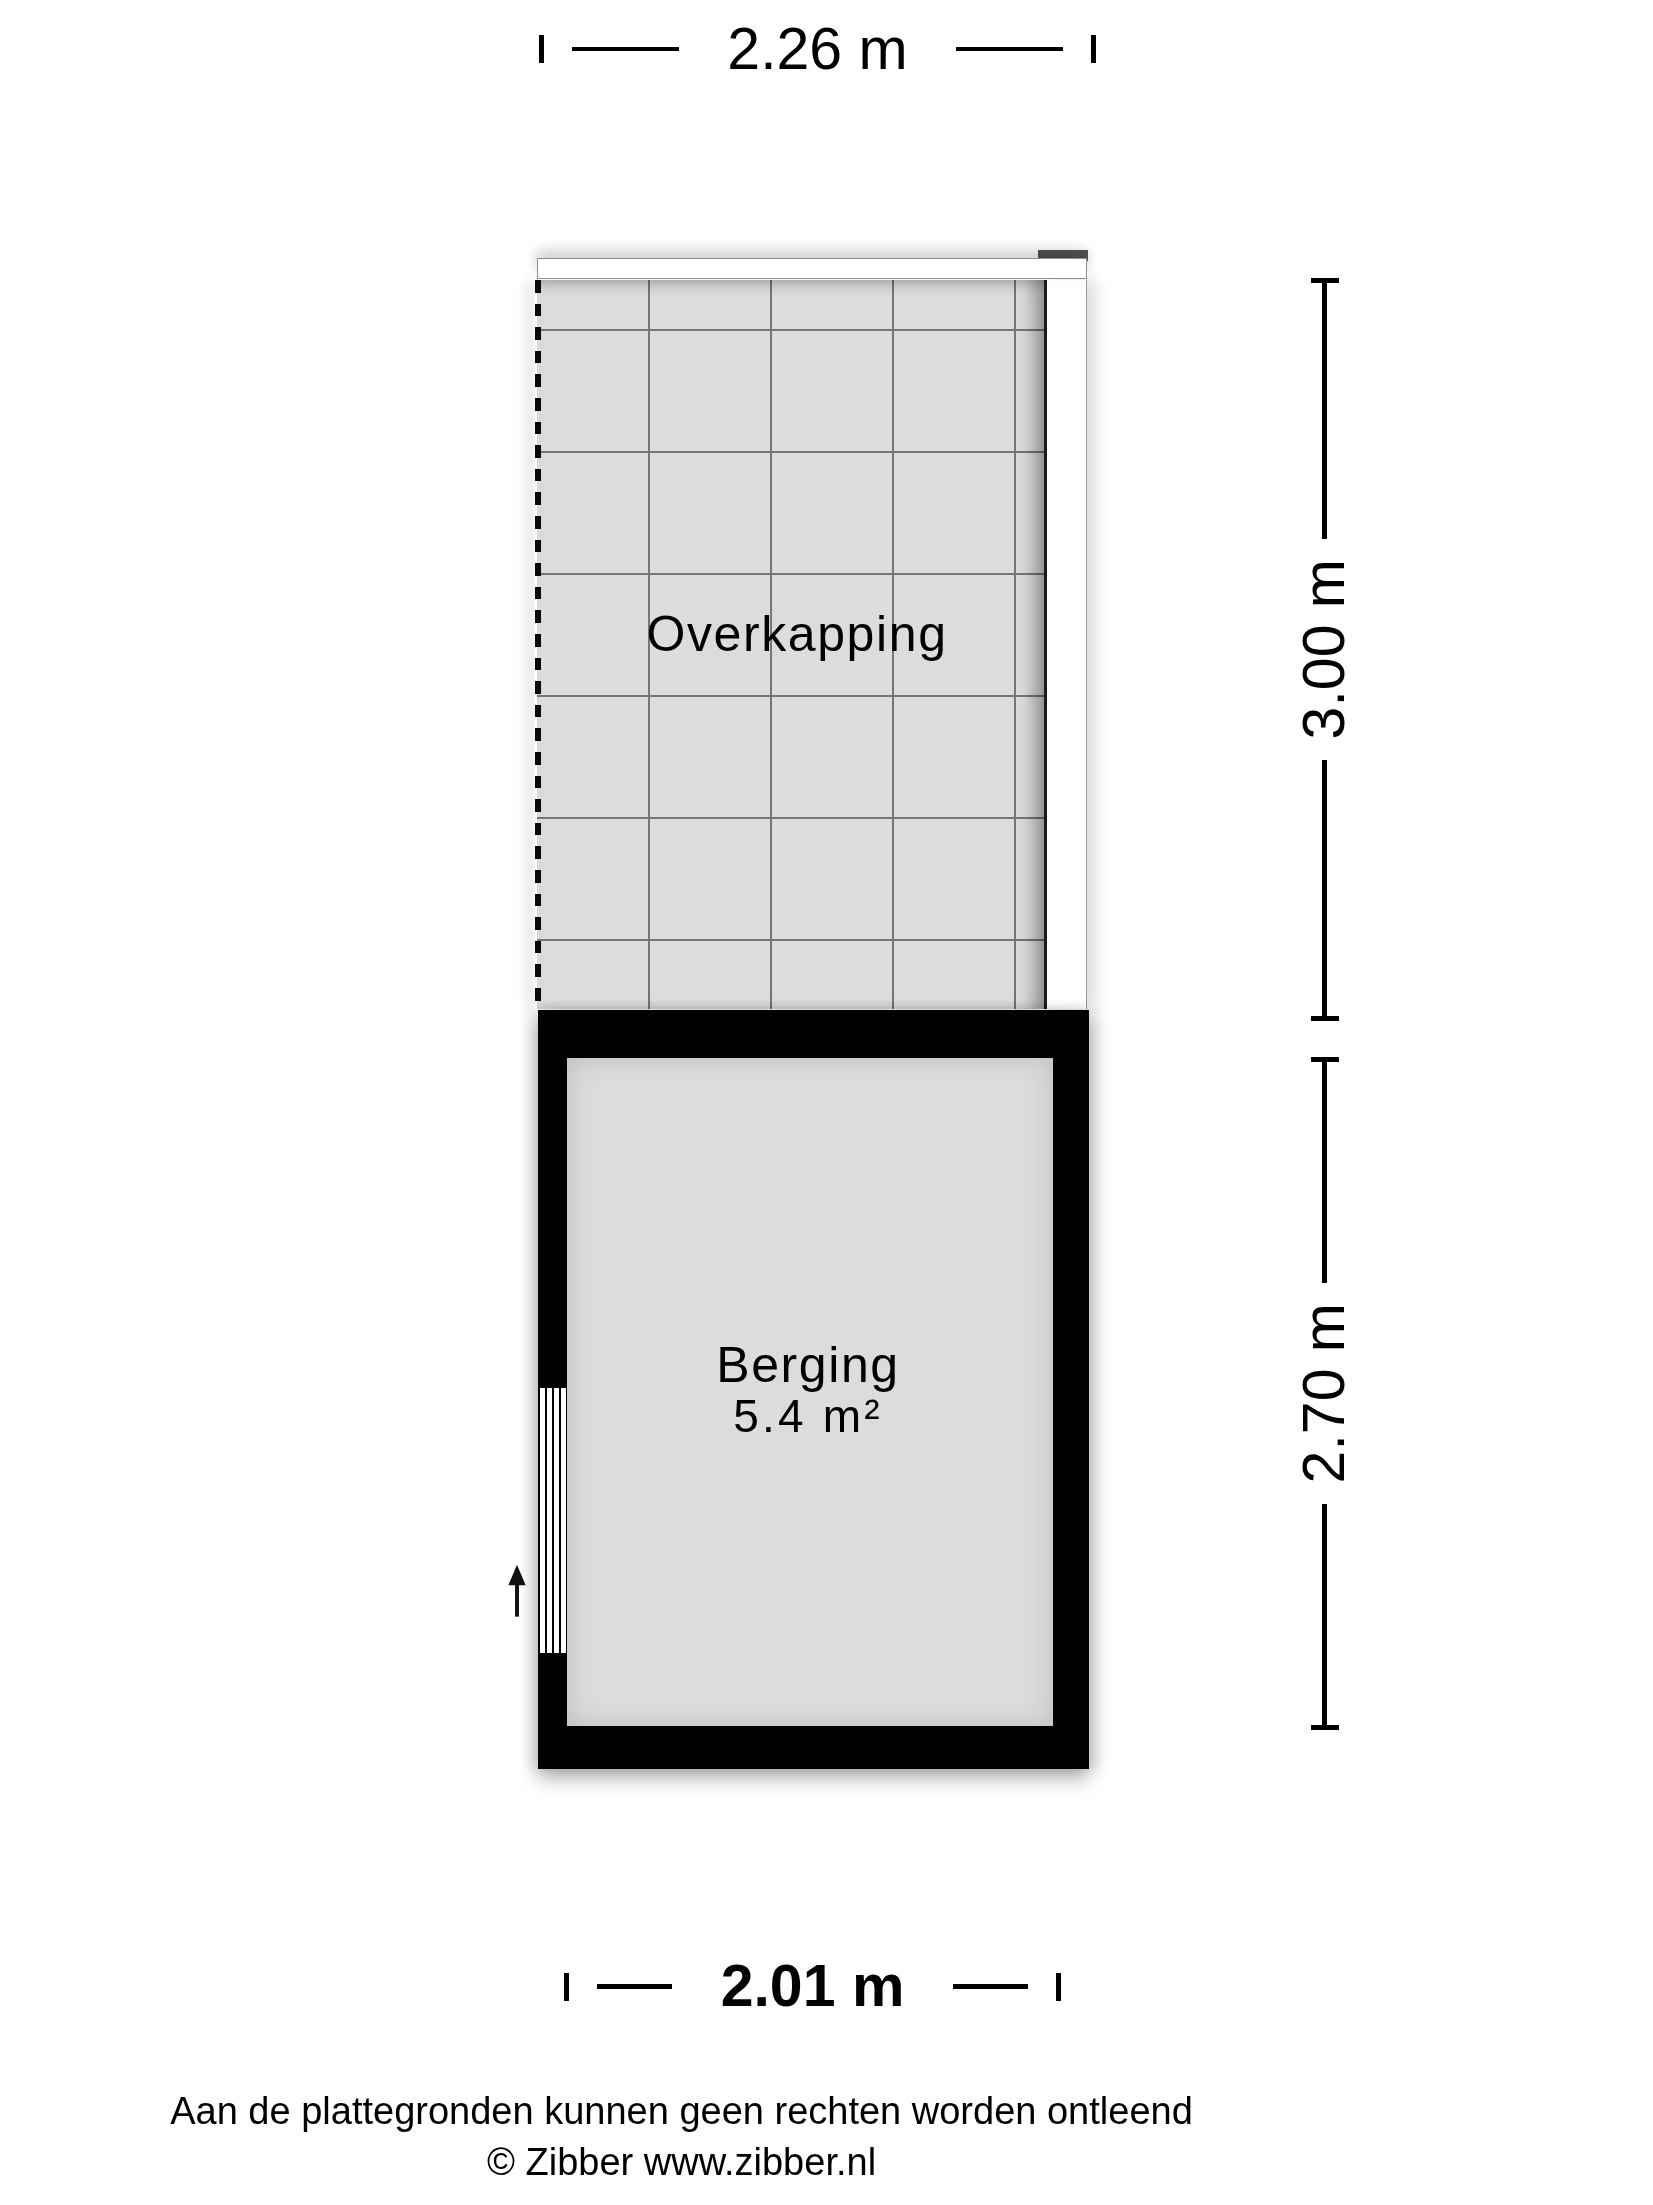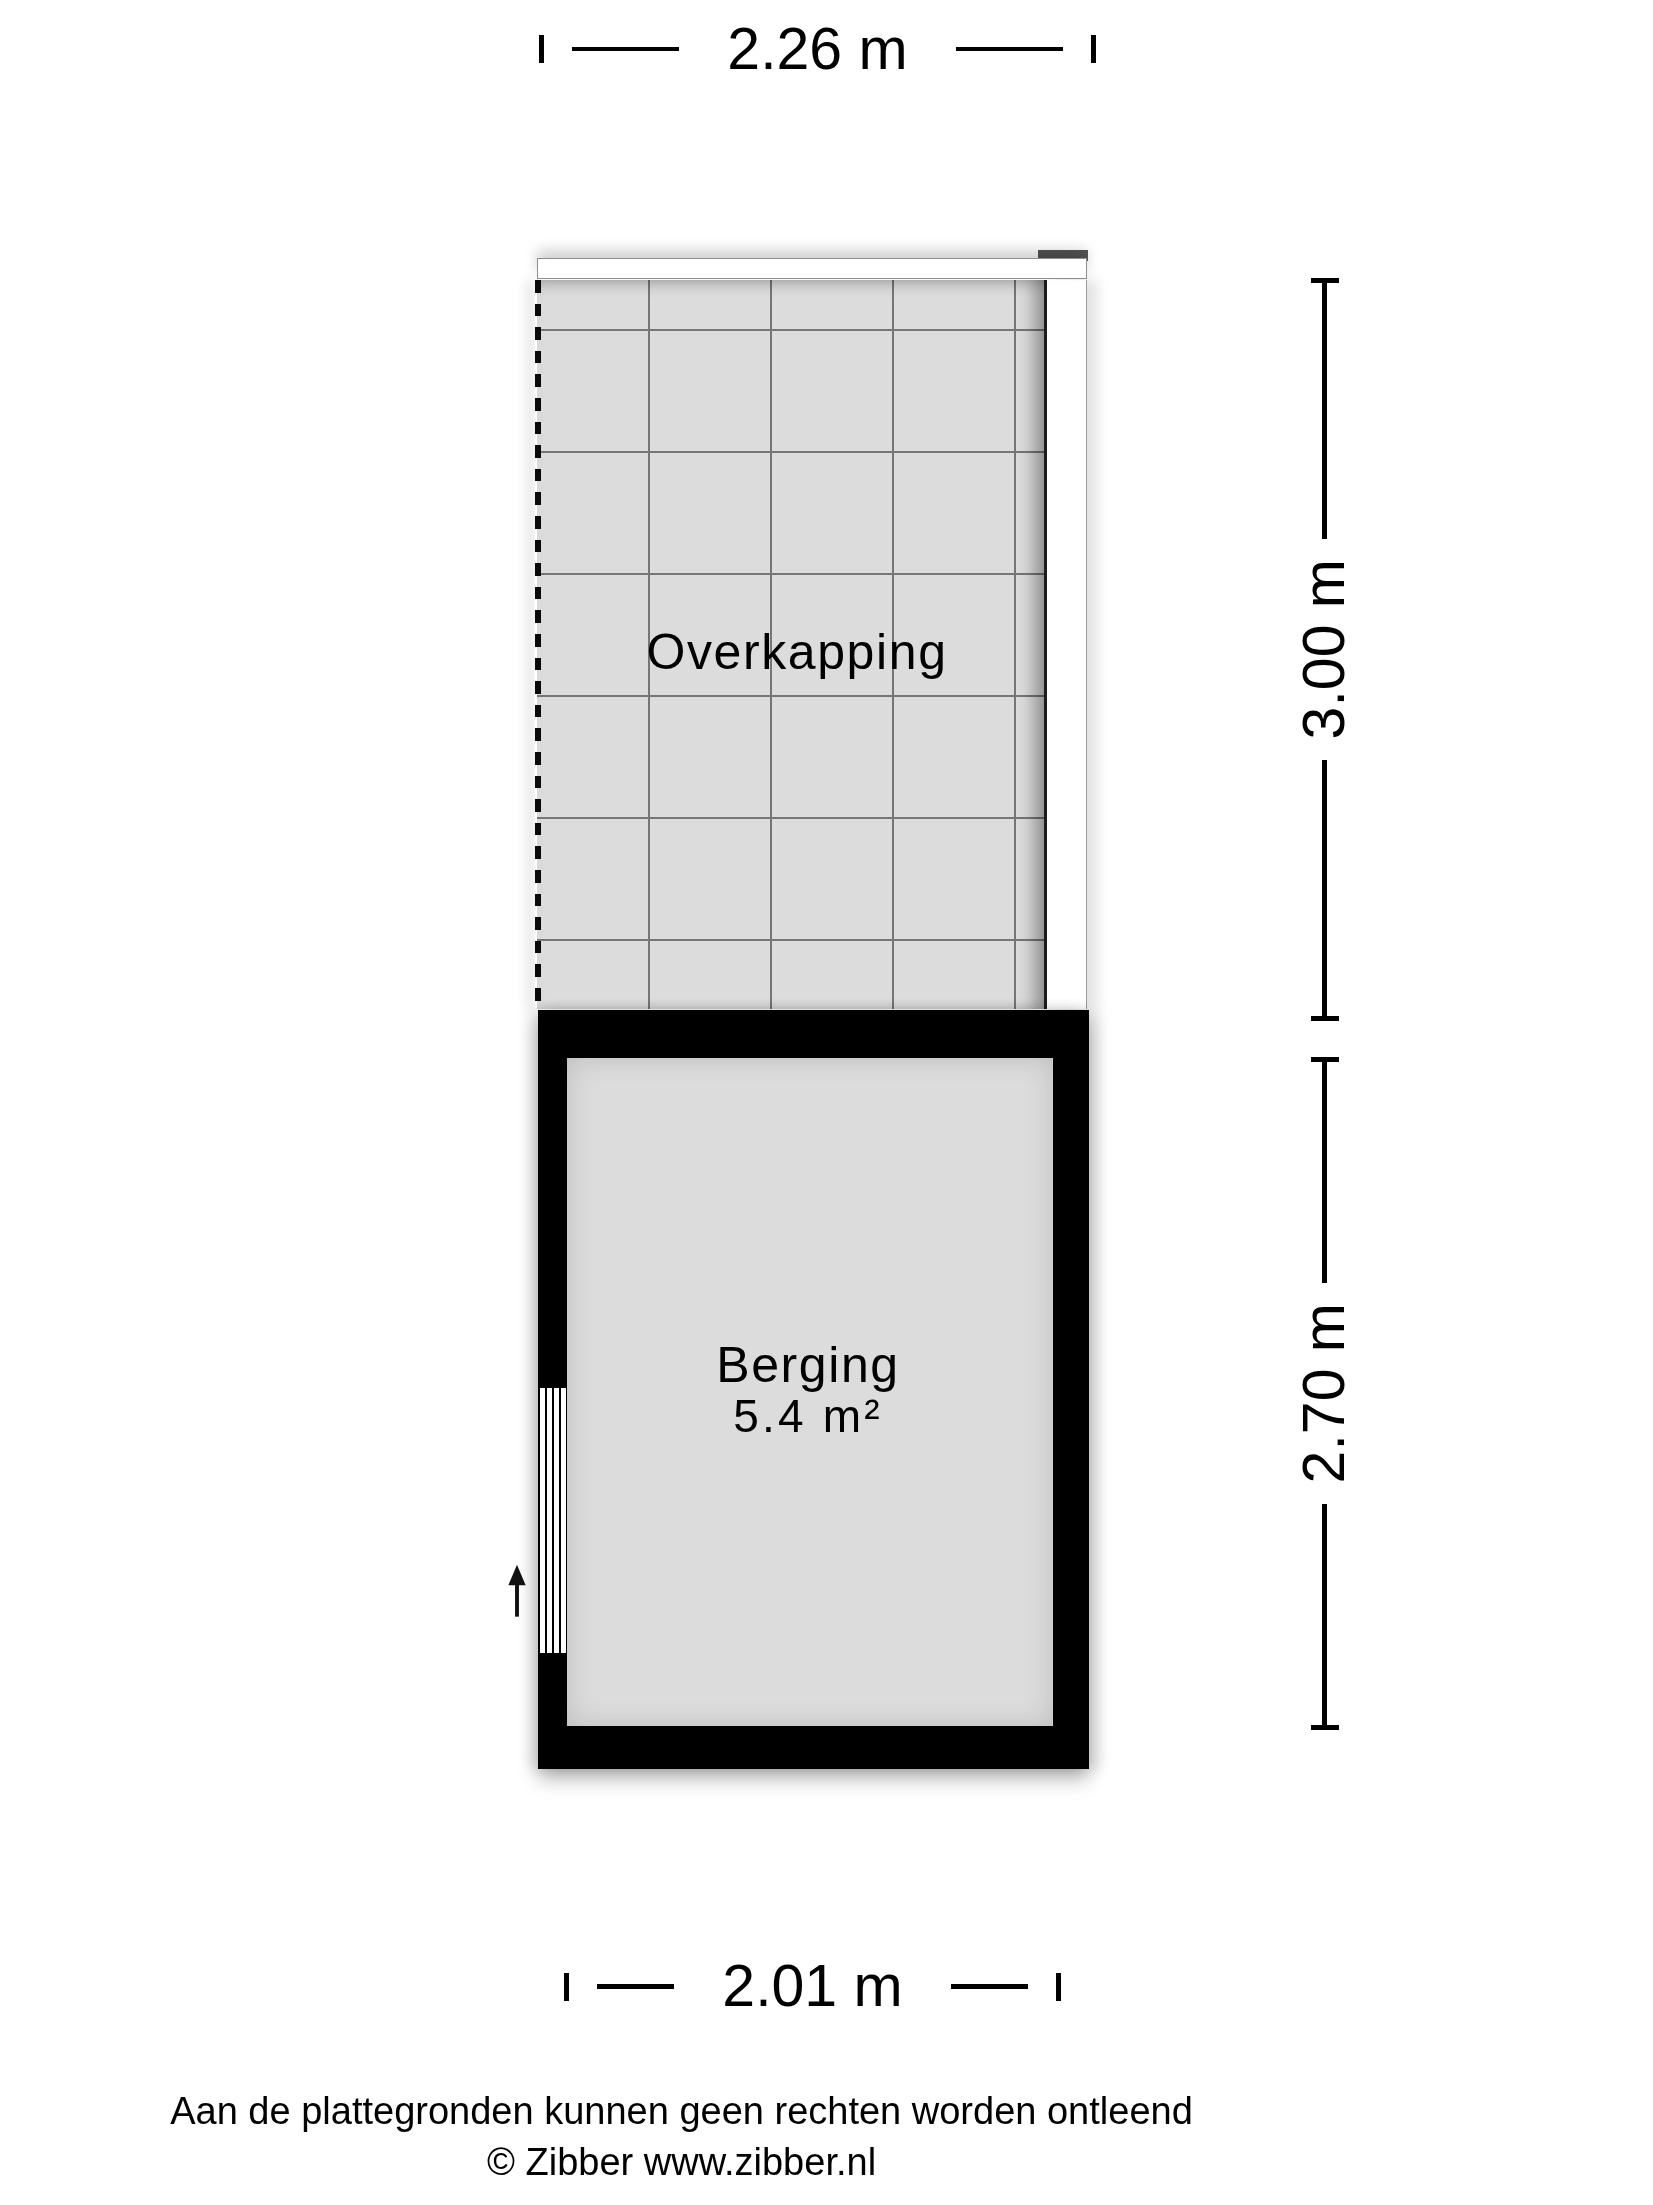--- a/index.html
+++ b/index.html
@@ -115,21 +115,21 @@
   <div class="dim-label">2.26 m</div>
   <div class="seg"></div>
   <div class="tick"></div>
 </div>
 
 <div class="abs tile-floor"></div>
 <div class="abs canopy-beam"></div>
 <div class="abs corner-cap"></div>
 <div class="abs canopy-right-wall"></div>
 <div class="abs canopy-dashed"></div>
-<div class="room-label" style="left:797px;top:652px;">Overkapping</div>
+<div class="room-label" style="left:797px;top:634px;">Overkapping</div>
 
 <div class="abs berging-walls"></div>
 <div class="abs berging-floor"></div>
 <div class="abs berging-door"></div>
 <div class="room-label" style="left:808px;top:1365px;text-align:right;">Berging</div>
 <div class="room-area" style="left:808px;top:1416px;">5.4 m²</div>
 
 <svg class="abs entrance-arrow" width="44" height="57" viewBox="0 0 56 72">
   <line x1="28" y1="68" x2="28" y2="20" stroke="#111" stroke-width="5"></line>
   <polygon points="28,2 17,28 39,28" fill="#111"></polygon>
@@ -144,21 +144,21 @@
 </div>
 
 <div class="dim-v" style="left:1309px;top:1057px;height:673px;">
   <div class="tick"></div>
   <div class="seg"></div>
   <div class="dim-label">2.70 m</div>
   <div class="seg"></div>
   <div class="tick"></div>
 </div>
 
-<div class="dim-h" style="left:564px;top:1958px;width:497px;">
+<div class="dim-h" style="left:564px;top:1958px;width:497px;font-weight:bold;">
   <div class="tick"></div>
   <div class="seg"></div>
   <div class="dim-label">2.01 m</div>
   <div class="seg"></div>
   <div class="tick"></div>
 </div>
 
 <div class="abs footer">
   <div>Aan de plattegronden kunnen geen rechten worden ontleend</div>
   <div>© Zibber www.zibber.nl</div>

